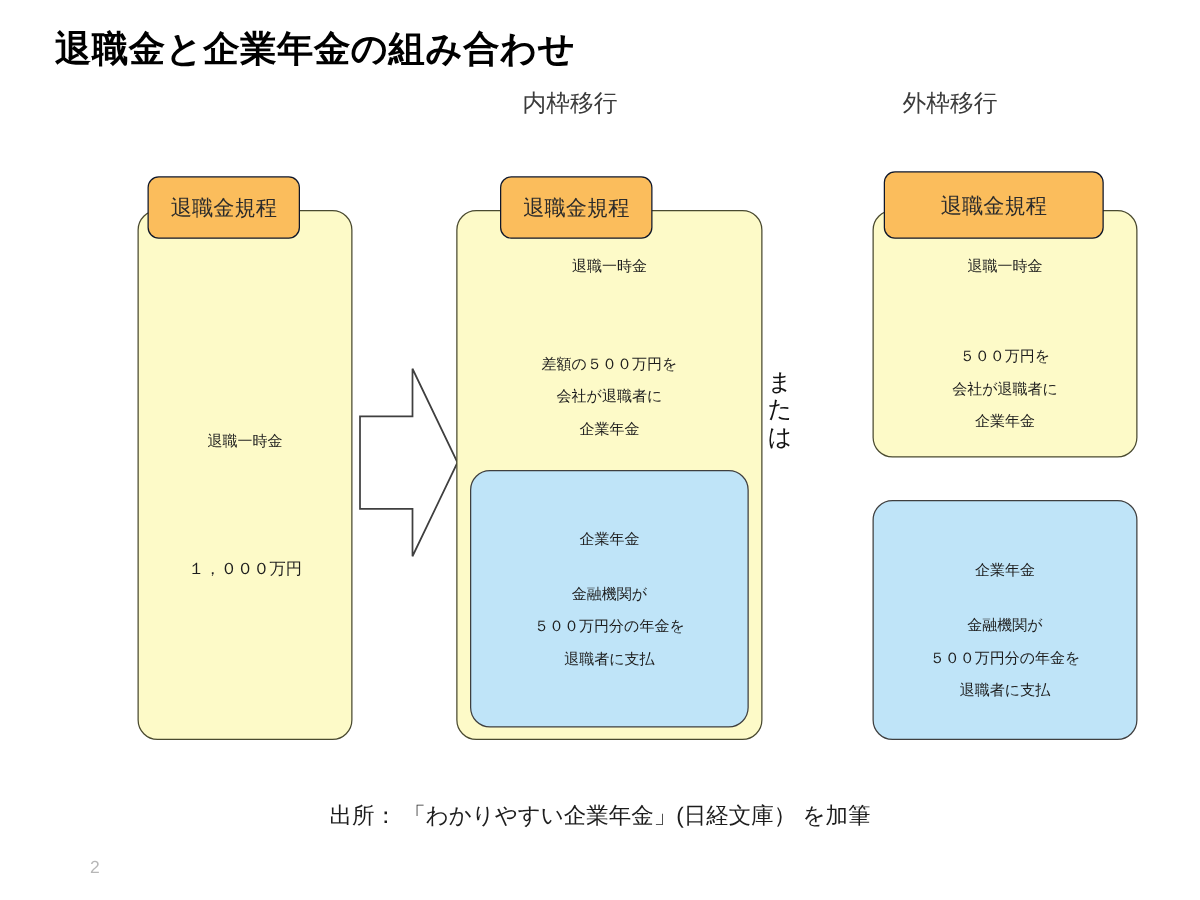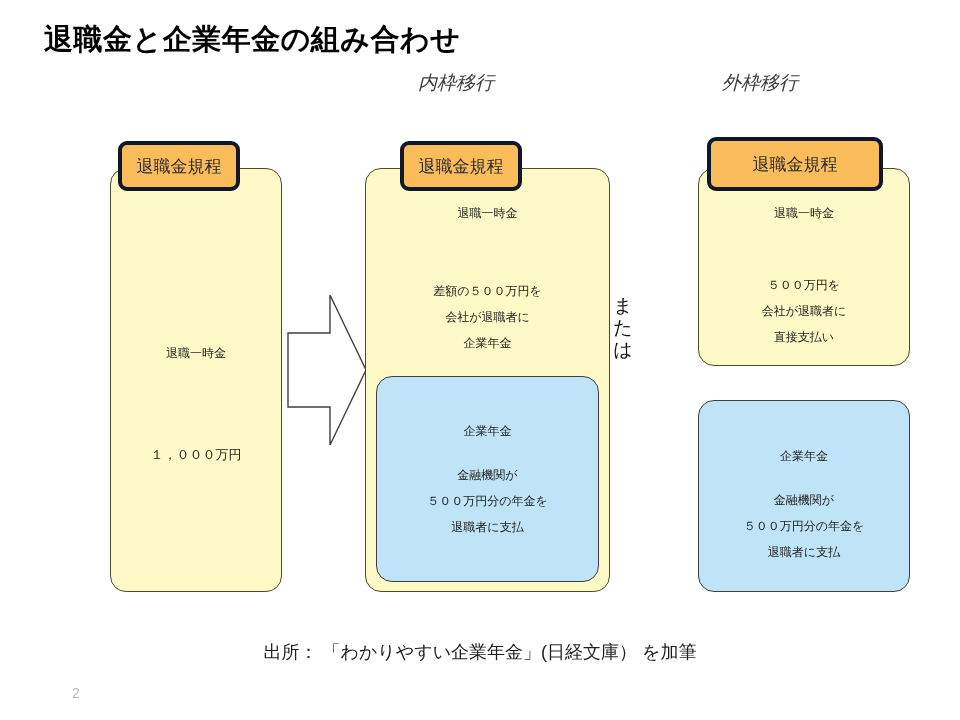--- a/index.html
+++ b/index.html
@@ -34,21 +34,20 @@
     white-space: nowrap;
   }
 
   
   .col-caption {
     position: absolute;
     font-size: 19px;
     color: #3b3b3b;
     white-space: nowrap;
     text-align: center;
-    font-style: italic;
   }
   #caption-inner { left: 418px; top: 70px; }
   #caption-outer { left: 722px; top: 70px; }
 
   
   .panel {
     position: absolute;
     box-sizing: border-box;
     border: 1px solid #3f3f3f;
     border-radius: 16px;
@@ -60,21 +59,21 @@
   .panel.blue {
     background: #bfe4f8;
     border-color: #3f3f3f;
   }
 
   
   .tag {
     position: absolute;
     box-sizing: border-box;
     background: #fbbd5c;
-    border: 4px solid #0f172a;
+    border: 1px solid #0f172a;
     border-radius: 9px;
     display: flex;
     align-items: center;
     justify-content: center;
     font-size: 17px;
     color: #2b2b2b;
     white-space: nowrap;
     z-index: 5;
   }
 
@@ -177,21 +176,21 @@
   <div class="vertical-text" style="left:612px; top:283px;">または</div>
 
   <div class="panel yellow" style="left:698px; top:168px; width:212px; height:198px;"></div>
 
   <div class="tag" style="left:707px; top:137px; width:176px; height:54px;">退職金規程</div>
 
   <div class="ptext" style="left:698px; top:200px; width:212px;">退職一時金</div>
 
   <div class="ptext" style="left:698px; top:272px; width:212px;">５００万円を
 会社が退職者に
-直接支払い</div>
+企業年金</div>
 
   <div class="panel blue" style="left:698px; top:400px; width:212px; height:192px;"></div>
 
 
   <div class="ptext" style="left:698px; top:443px; width:212px;">企業年金</div>
 
   <div class="ptext" style="left:698px; top:487px; width:212px;">金融機関が
 ５００万円分の年金を
 退職者に支払</div>
 

